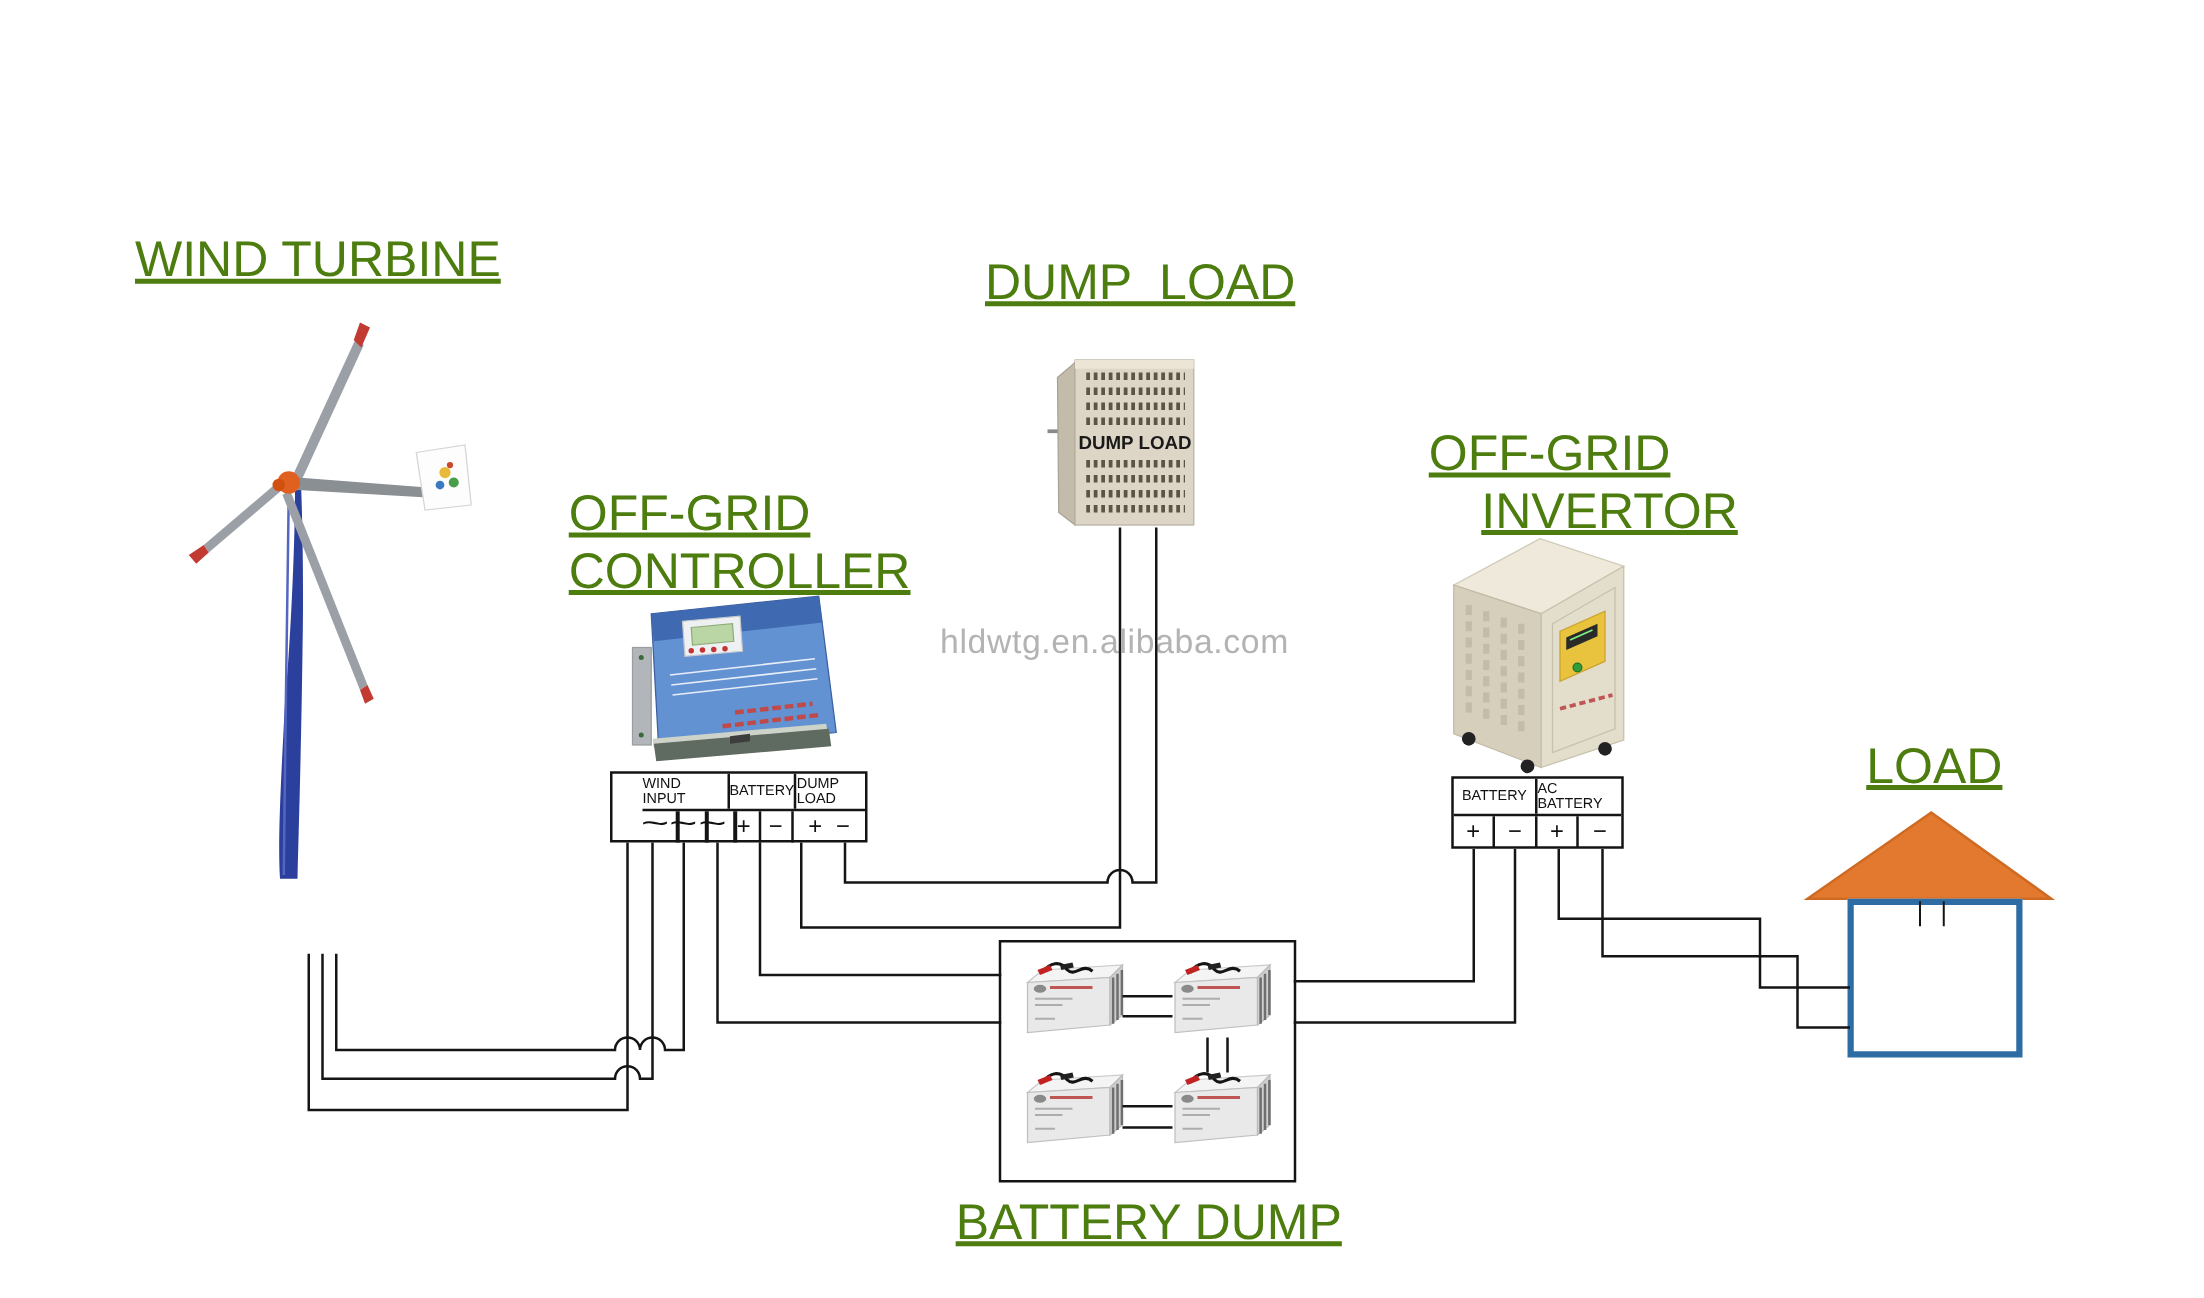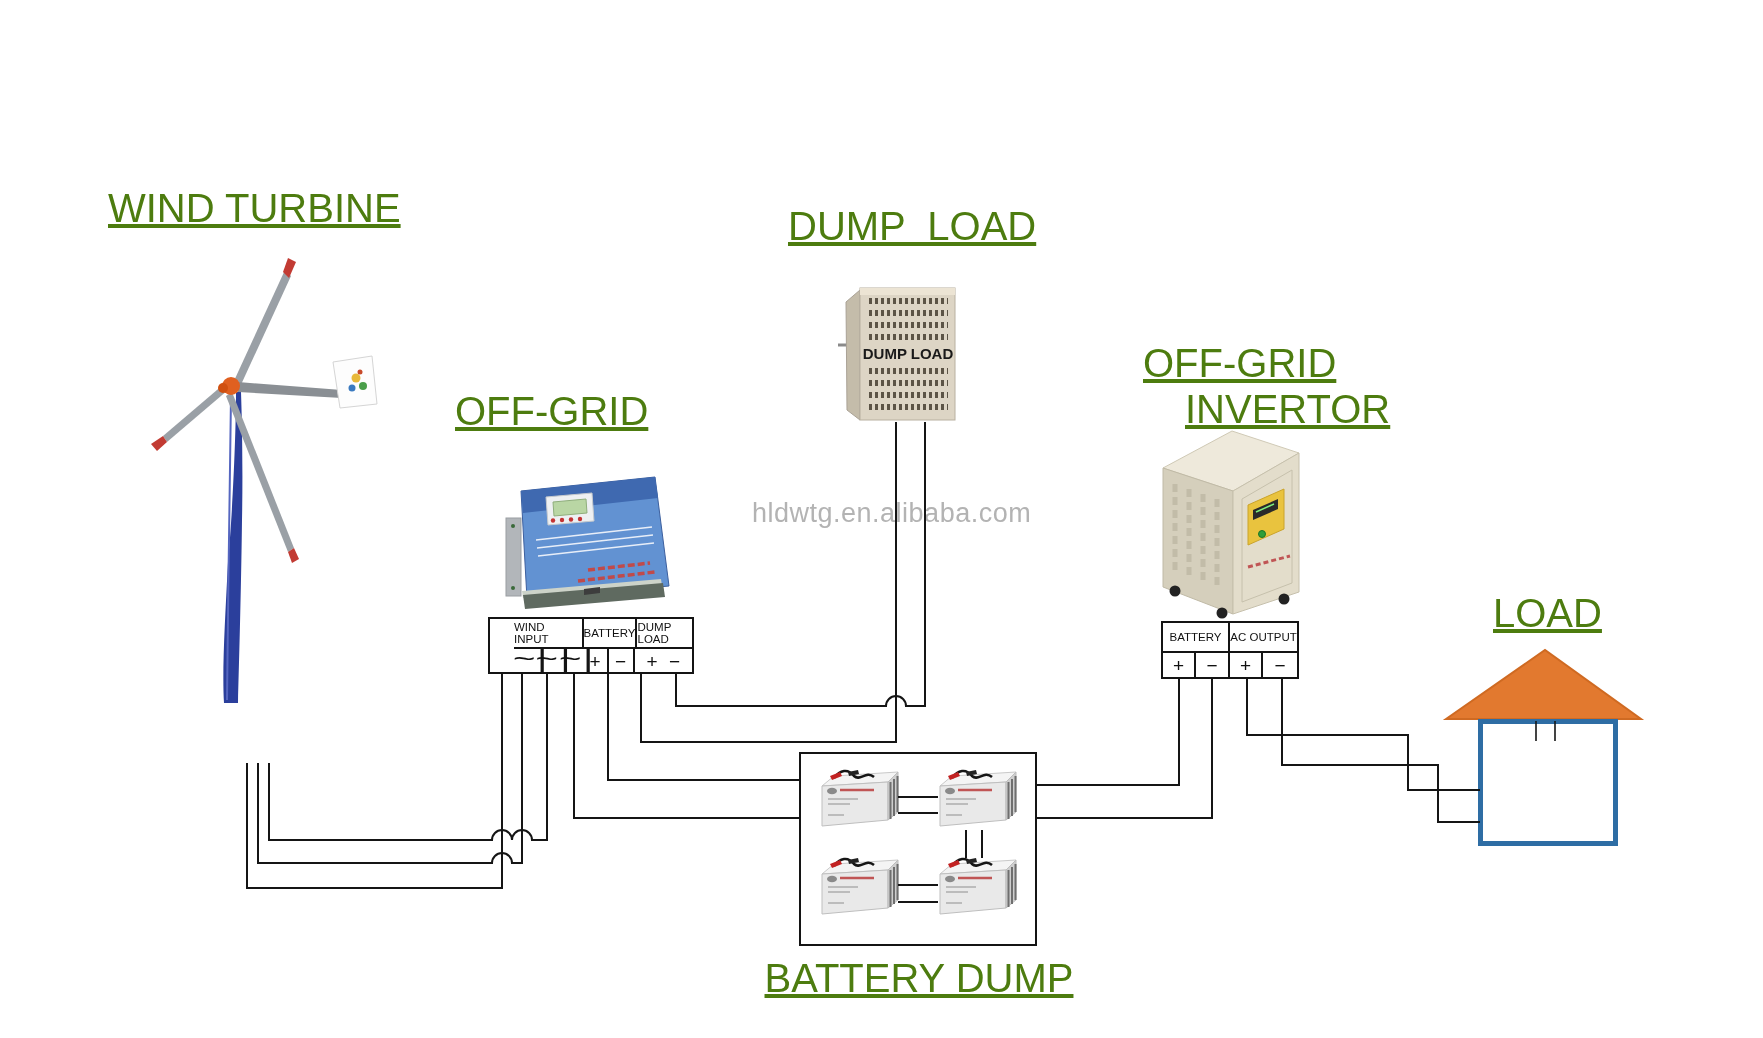--- a/index.html
+++ b/index.html
@@ -175,20 +175,21 @@
       <path d="M1555 721 V741" stroke-width="1.6"></path>
 
       <path d="M898 797 H938 M898 813 H938 M898 885 H938 M898 902 H938 M966 830 V858 M982 830 V858"></path>
     </g>
   </svg>
 
   <div class="lbl" style="left:108px;top:185px;">WIND TURBINE</div>
   <div class="lbl" style="left:788px;top:203px;">DUMP  LOAD</div>
   <div style="position:absolute;left:455px;top:388px;">
     <div class="lbl" style="position:static;">OFF-GRID</div>
+    <div class="lbl" style="position:static;">CONTROLLER</div>
   </div>
   <div style="position:absolute;left:1143px;top:340px;">
     <div class="lbl" style="position:static;">OFF-GRID</div>
     <div class="lbl" style="position:static;margin-left:42px;">INVERTOR</div>
   </div>
   <div class="lbl" style="left:1493px;top:590px;">LOAD</div>
   <div class="lbl" style="left:764px;top:955px;width:310px;text-align:center;">BATTERY DUMP</div>
 
   <div class="bbox"></div>
 
@@ -207,21 +208,21 @@
       <div class="tcell sym dualcell" style="width:63px;">
         <span>+</span>
         <span>−</span>
       </div>
     </div>
   </div>
 
   <div class="tblock" style="left:1161px;top:621px;width:138px;height:58px;">
     <div class="trow">
       <div class="tcell hdr" style="width:67px;">BATTERY</div>
-      <div class="tcell hdr" style="flex:1;">AC OUTPUT</div>
+      <div class="tcell hdr" style="flex:1;">AC BATTERY</div>
     </div>
     <div class="trow" style="flex:1;border-top:2px solid #141414;">
       <div class="tcell sym" style="width:33px;">+</div>
       <div class="tcell sym" style="width:34px;">−</div>
       <div class="tcell sym" style="width:33px;">+</div>
       <div class="tcell sym" style="flex:1;">−</div>
     </div>
   </div>
 
 </div>

